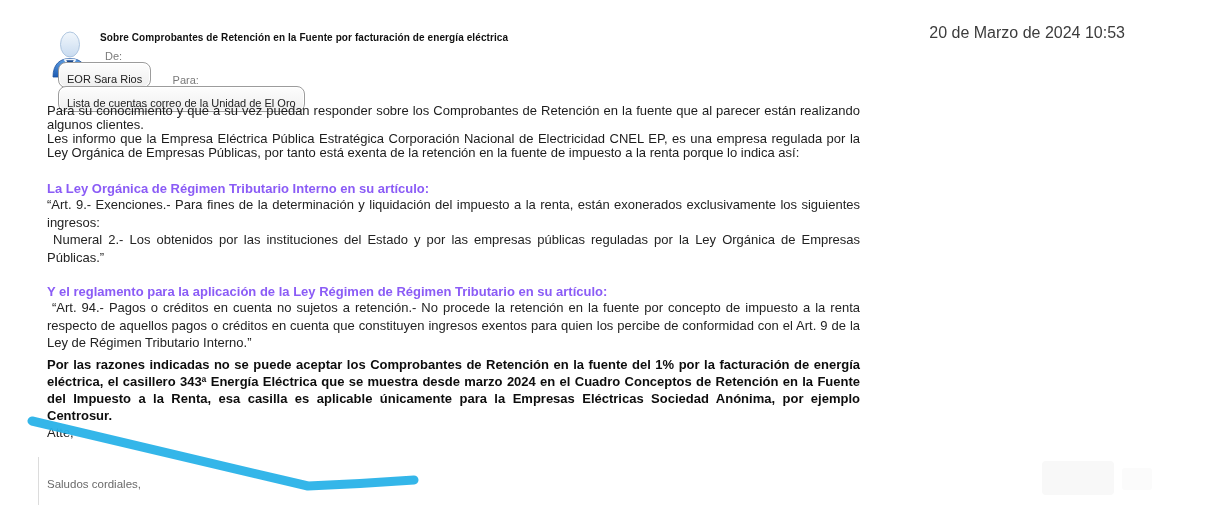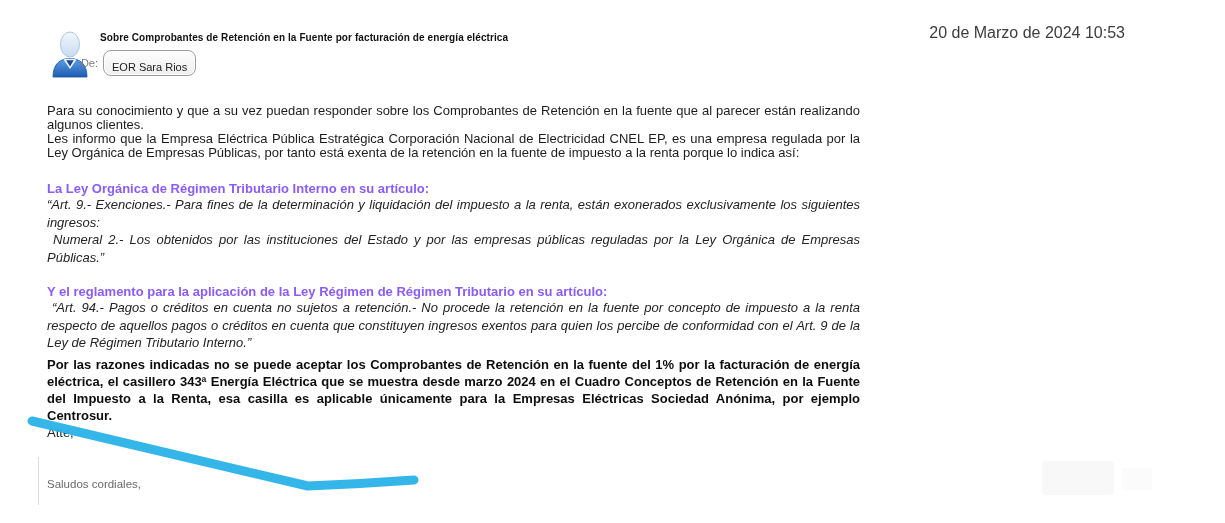--- a/index.html
+++ b/index.html
@@ -9,42 +9,42 @@
   }
   .page{position:absolute;inset:0;}
   .avatar{position:absolute;left:50px;top:30px;width:40px;height:49px;}
   .subject{
     position:absolute;left:100px;top:32px;font-size:10px;font-weight:bold;color:#111;
     letter-spacing:.1px;
   }
   .date{
     position:absolute;top:24px;right:100px;font-size:16px;color:#3c3c3c;
   }
-  .hdr-row{position:absolute;left:58px;display:flex;align-items:center;}
+  .hdr-row{position:absolute;left:58px;display:flex;align-items:center;flex-direction:column;}
   .row-de{top:50px;}
   .row-para{top:74px;}
   .fld-label{
     display:inline-block;width:40px;text-align:right;font-size:11px;color:#7a7a7a;
     margin-right:5px;flex:none;
   }
   .pill{
     display:inline-block;font-size:11px;color:#222;
     border:1px solid #9c9c9c;border-radius:8px;
     background:linear-gradient(#fdfdfd,#efefef);
     padding:10px 8px 2px;white-space:nowrap;box-shadow:0 0 0 1px #ffffff inset;
   }
   .body{
     position:absolute;left:47px;top:104px;width:813px;font-size:13px;line-height:14px;
     color:#1c1c1c;
   }
   .body p{margin:0;}
   .greeting{margin:0 0 13px 0 !important;}
   .intro{margin:0 0 21px 0 !important;text-align:justify;}
   .bold-head{font-weight:bold;line-height:15px;color:#8b5cf6;}
-  .quote{font-style:italic;line-height:17.5px;text-align:justify;color:#232323;}
+  .quote{line-height:17.5px;text-align:justify;color:#232323;}
   .quote-1{margin:0 0 18px 0 !important;}
   .quote-2{margin:0 0 4px 0 !important;}
   .bold-para{font-weight:bold;line-height:17px;text-align:justify;color:#0d0d0d;margin:0 0 2px 0 !important;}
   .closing{line-height:14px;}
   .signature{
     margin-top:37px !important;font-size:11.5px;color:#6a6a6a;line-height:14px;
   }
   .sig-line{
     position:absolute;left:38px;top:457px;width:1px;height:48px;background:#dcdcdc;
   }
@@ -88,20 +88,24 @@
 
   <div class="subject">Sobre Comprobantes de Retención en la Fuente por facturación de energía eléctrica</div>
 
   <div class="date">20 de Marzo de 2024 10:53</div>
 
   <div class="hdr-row row-de">
     <span class="fld-label">De:</span>
     <span class="pill">EOR Sara Rios</span>
   </div>
 
+  <div class="hdr-row row-para">
+    <span class="fld-label">Para:</span>
+    <span class="pill">Lista de cuentas correo de la Unidad de El Oro</span>
+  </div>
 
   <div class="body">
 
     <p class="intro"><span>Para su conocimiento y que a su vez puedan responder sobre los Comprobantes de Retención en la fuente que al parecer están realizando algunos clientes.</span><br><span>Les informo que la Empresa Eléctrica Pública Estratégica Corporación Nacional de Electricidad CNEL EP, es una empresa regulada por la Ley Orgánica de Empresas Públicas, por tanto  está exenta de la retención en la fuente de impuesto a la renta porque lo indica así:</span></p>
 
     <p class="bold-head">La Ley Orgánica de Régimen Tributario Interno en su artículo:</p>
 
     <p class="quote quote-1"><span>“Art. 9.- Exenciones.- Para fines de la determinación y liquidación del impuesto a la renta, están exonerados exclusivamente los siguientes ingresos:</span><br>&nbsp;<span>Numeral 2.- Los obtenidos por las instituciones del Estado y por las empresas públicas reguladas por la Ley Orgánica de Empresas Públicas.”</span></p>
 
     <p class="bold-head">Y el reglamento para la aplicación de la Ley Régimen de Régimen Tributario en su artículo:</p>

